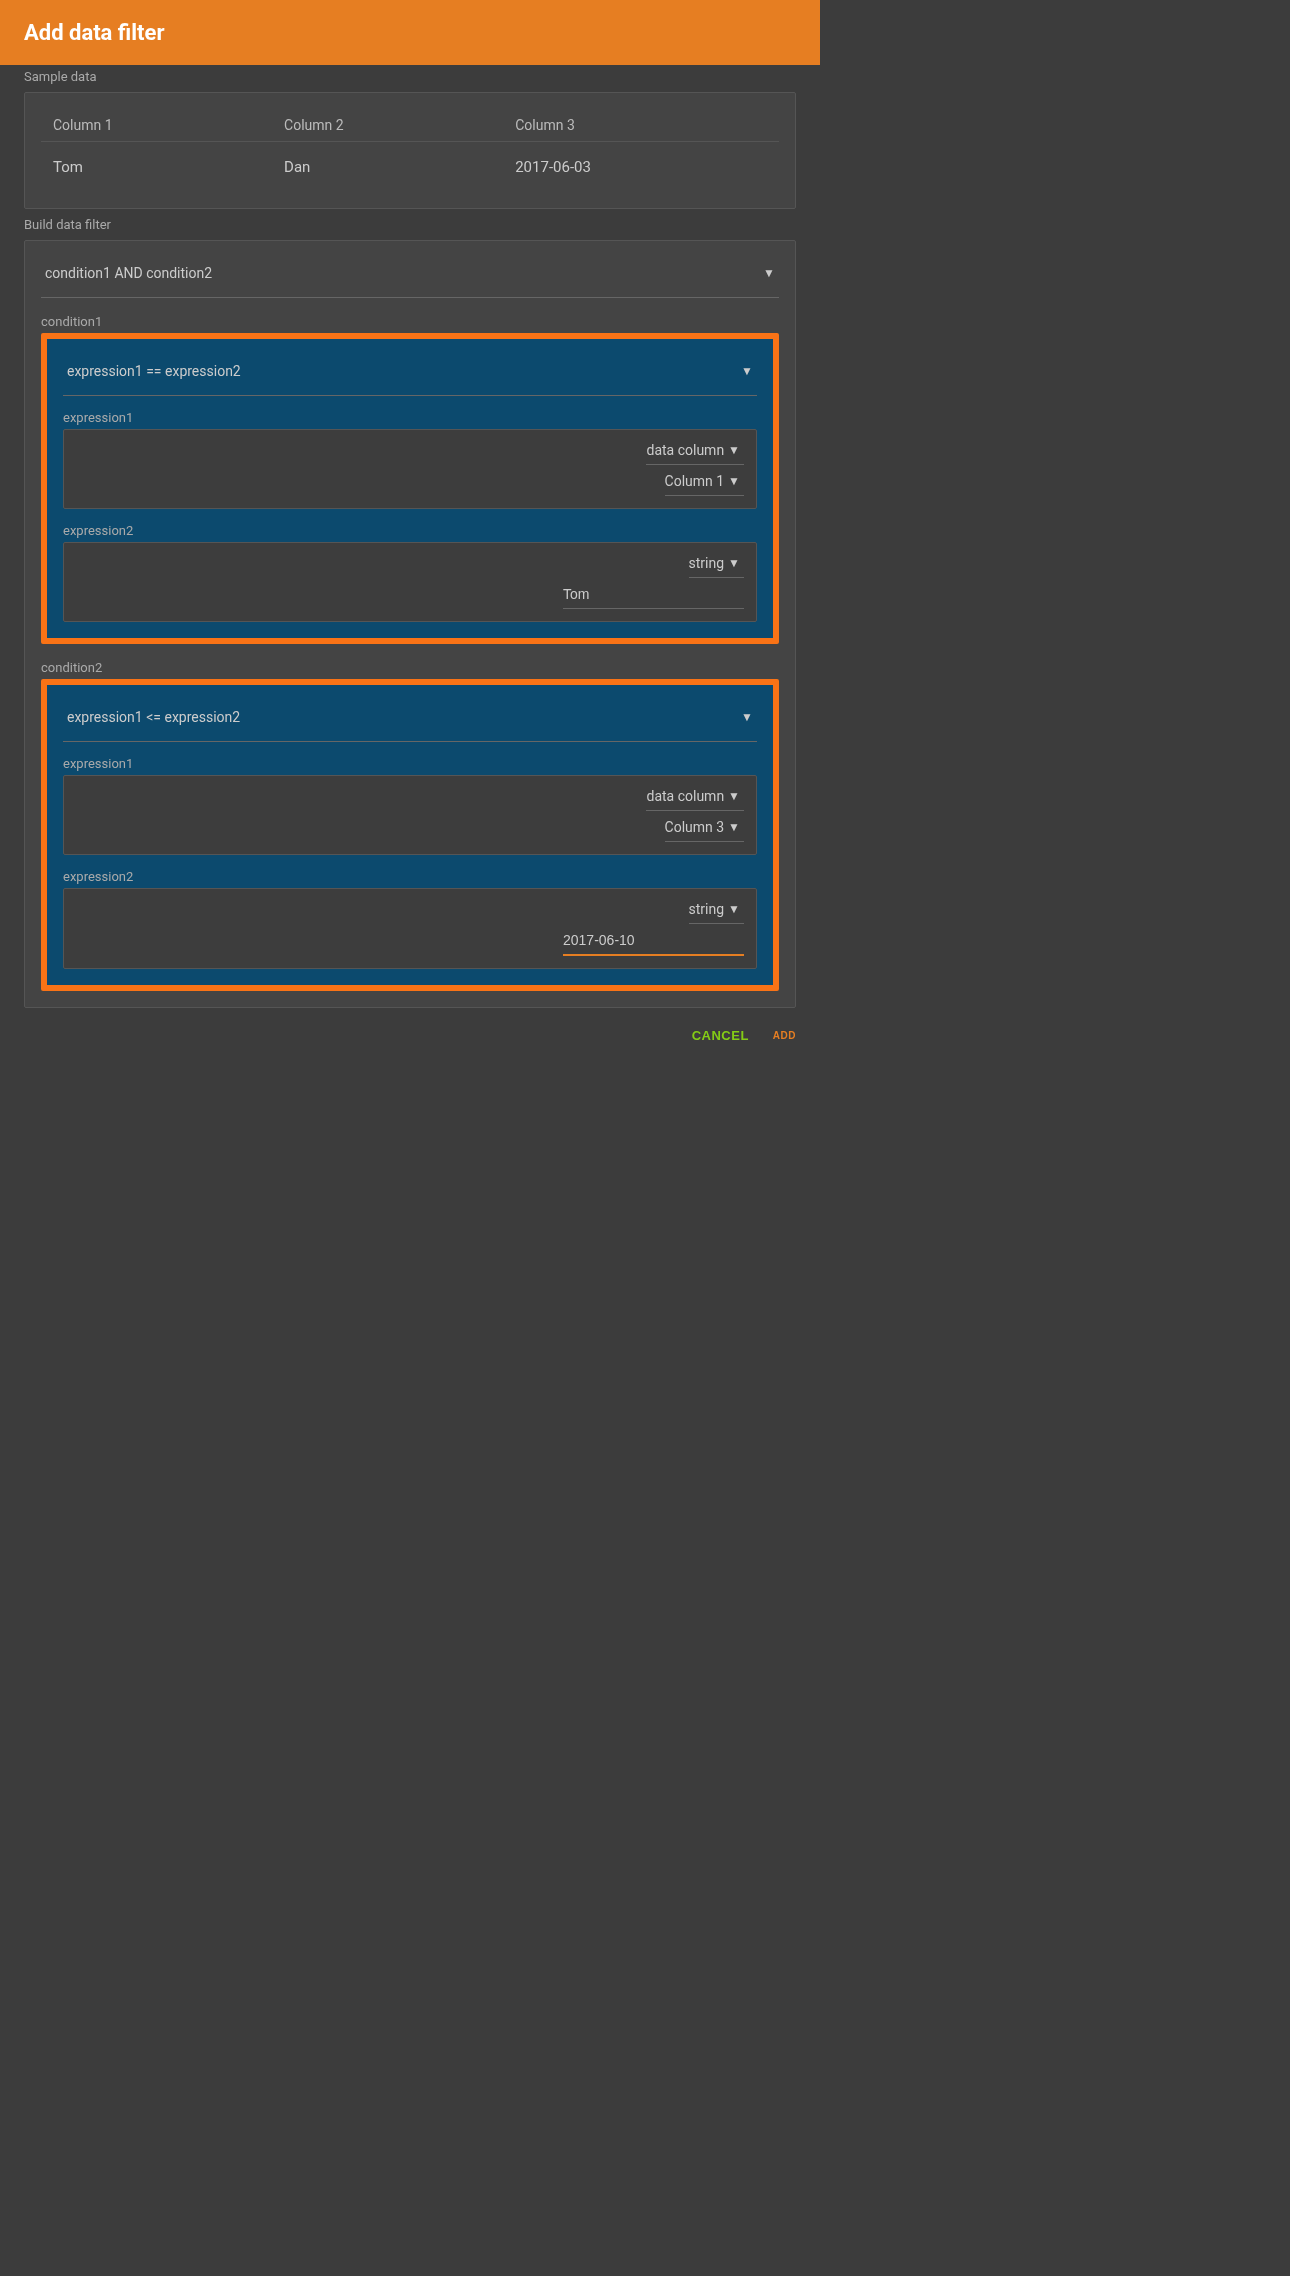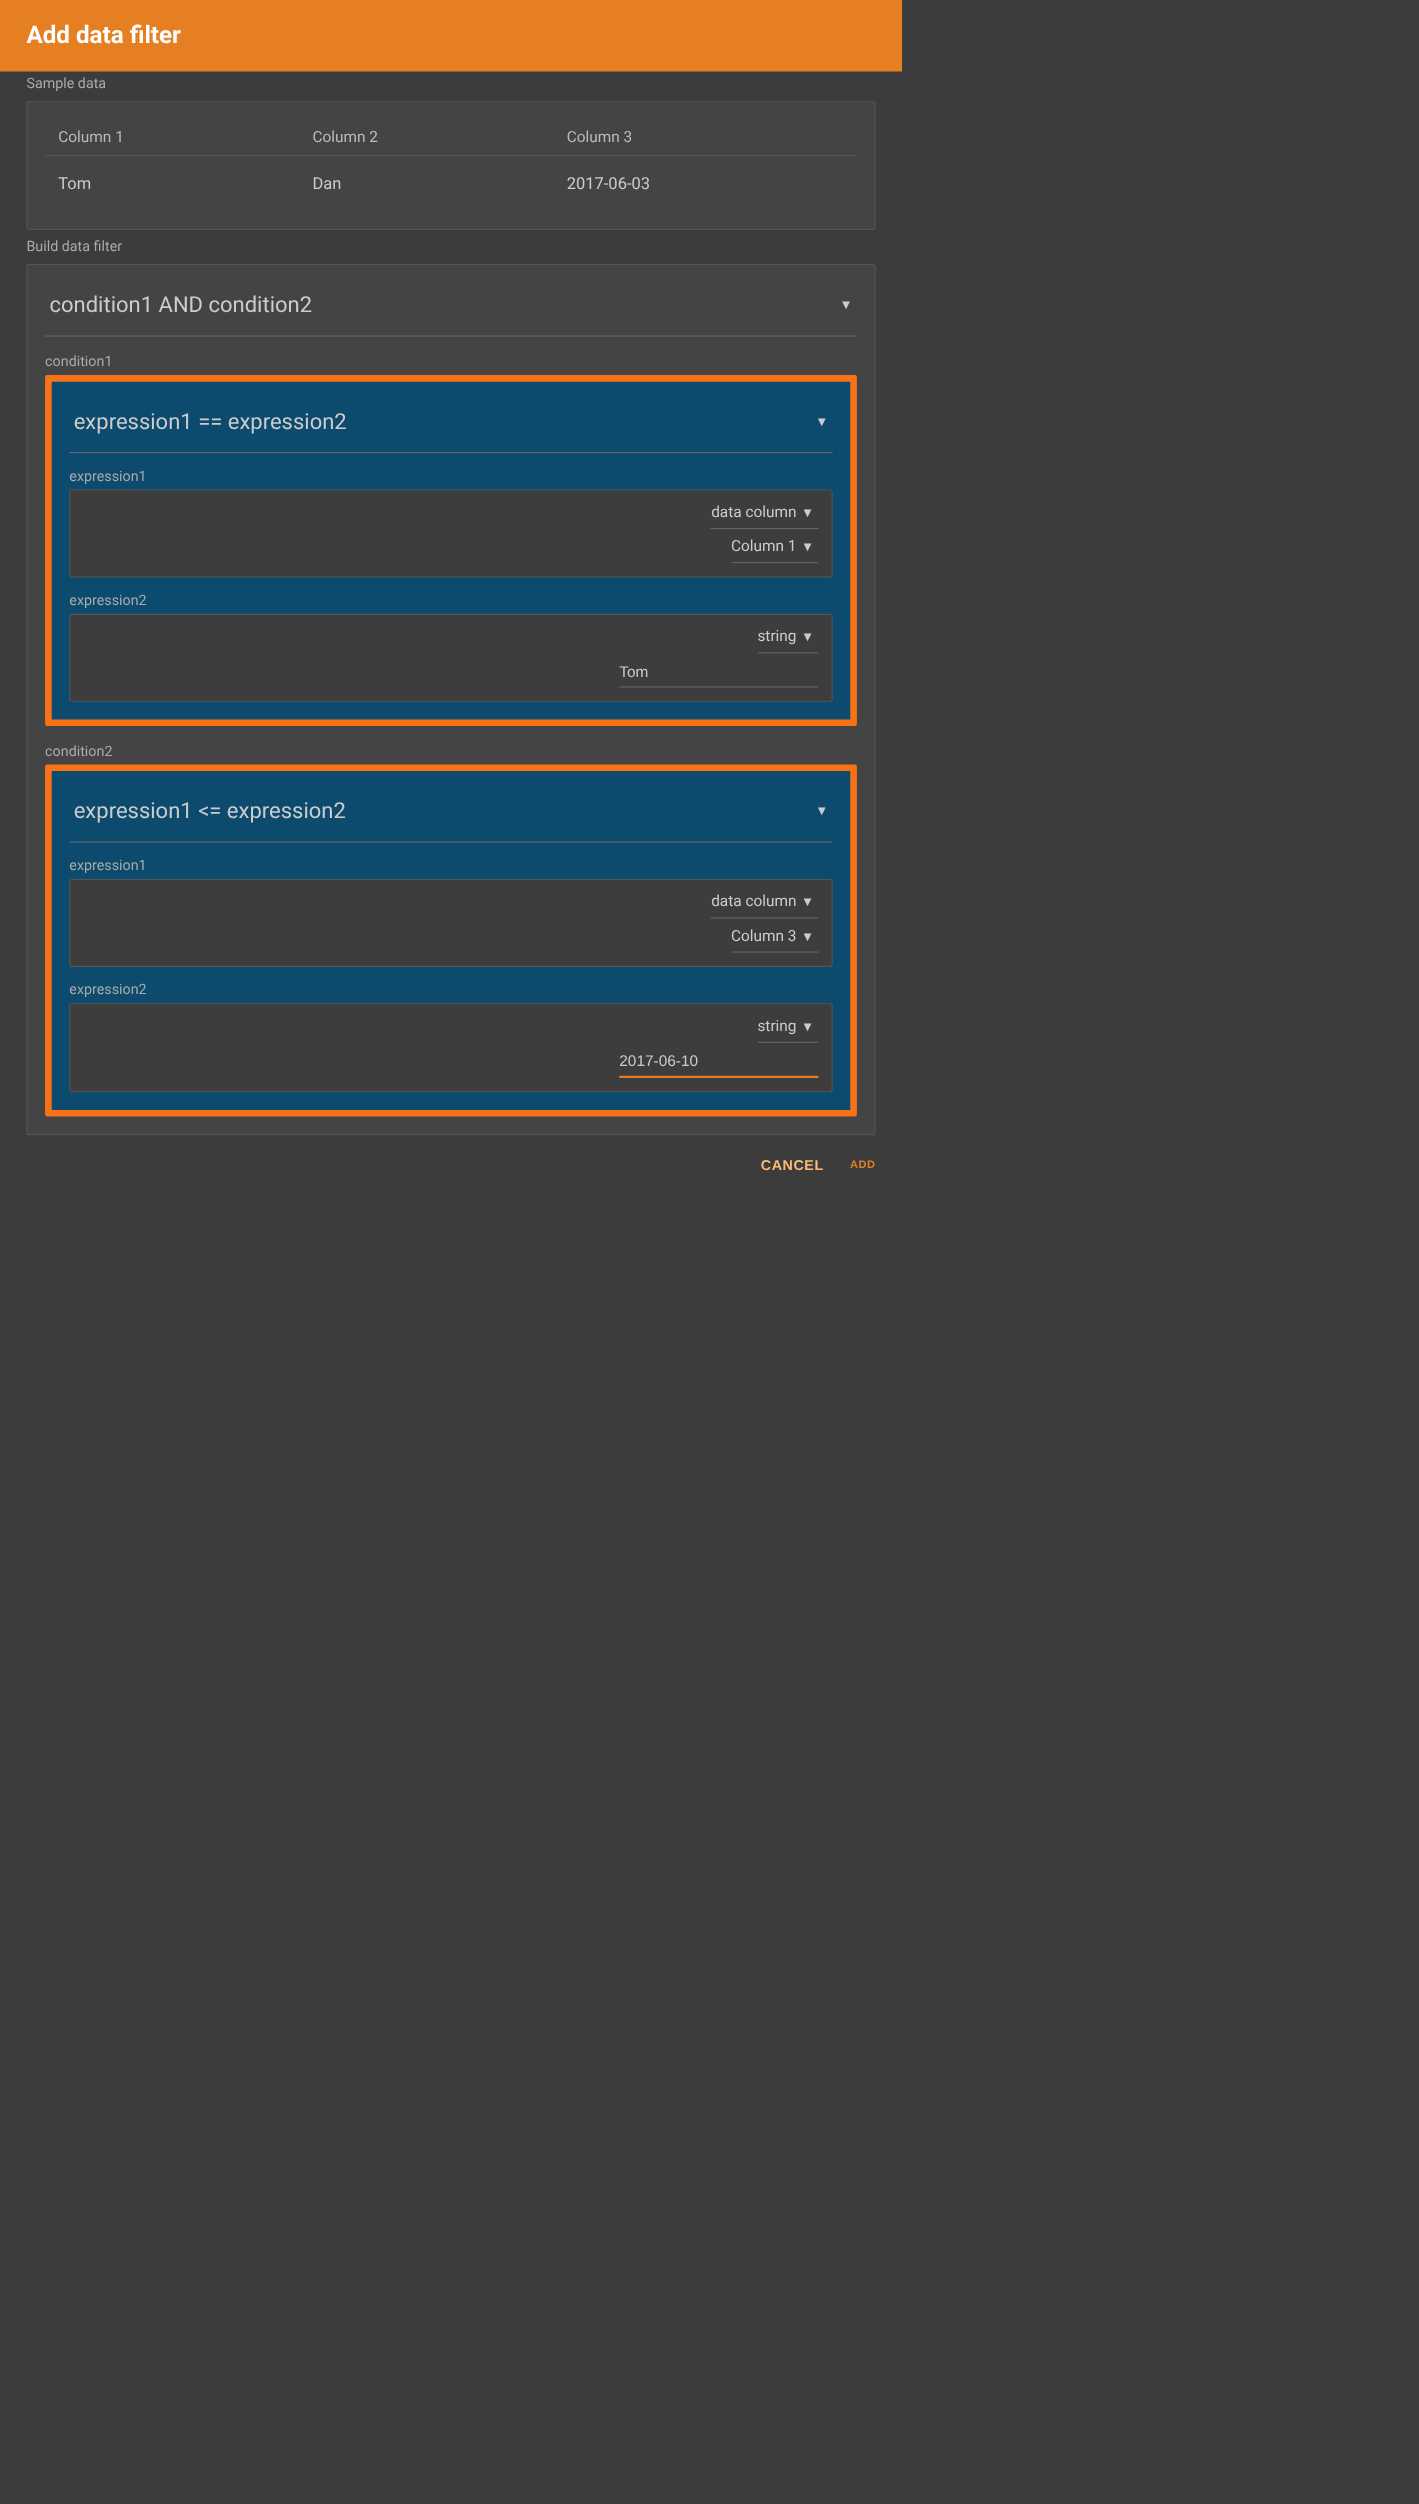--- a/index.html
+++ b/index.html
@@ -82,21 +82,21 @@
     }
 
     .dropdown-row {
       display: flex;
       align-items: center;
       border-bottom: 1px solid #666;
       padding-bottom: 8px;
     }
     .dropdown-value {
       flex: 1;
-      font-size: 20px;
+      font-size: 14px;
       color: #ccc;
       padding: 8px 4px;
     }
     .dropdown-arrow {
       color: #ccc;
       font-size: 12px;
       padding: 0 4px;
     }
 
     .condition-box {
@@ -157,21 +157,21 @@
     .footer {
       display: flex;
       justify-content: flex-end;
       gap: 24px;
       padding: 16px 24px;
       align-items: center;
     }
     .btn-cancel {
       background: transparent;
       border: none;
-      color: #fdba74;
+      color: #84cc16;
       font-size: 13px;
       font-weight: bold;
       letter-spacing: 0.5px;
       cursor: pointer;
       text-transform: uppercase;
     }
     .btn-add {
       background: transparent;
       border: none;
       color: #e67e22;

